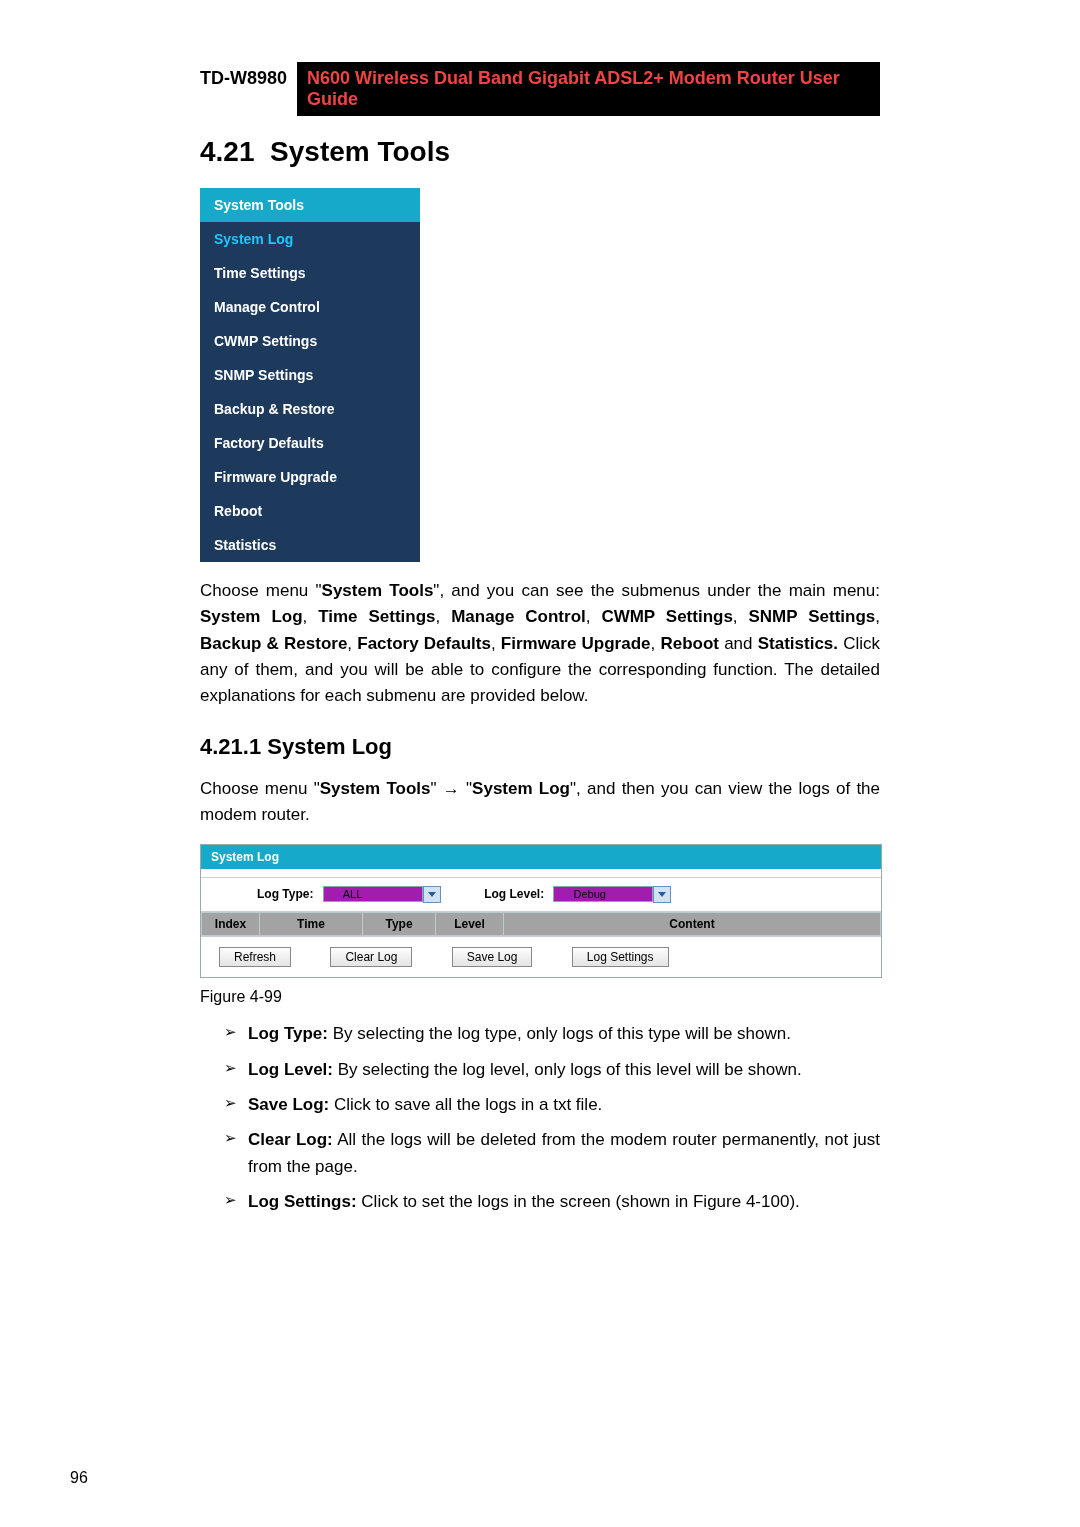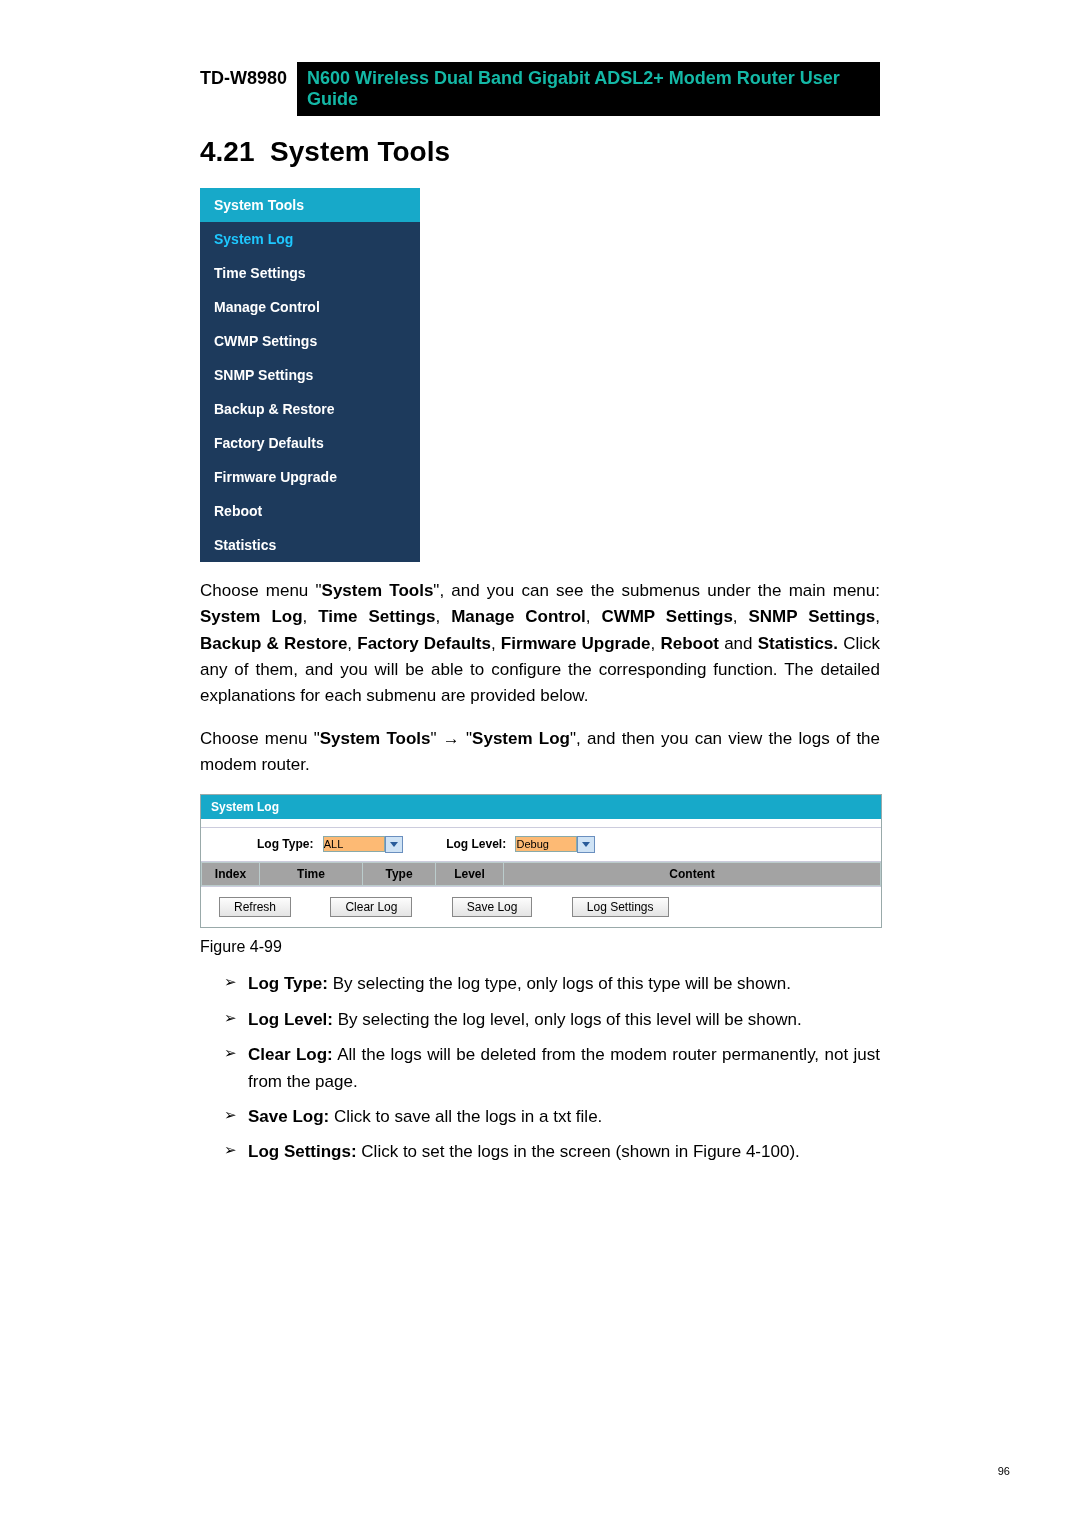--- a/index.html
+++ b/index.html
@@ -1,46 +1,46 @@
 <!DOCTYPE html>
 <html><head>
 <meta charset="utf-8">
 <style>
   html,body{margin:0;padding:0;background:#fff;font-family:Arial,Helvetica,sans-serif;color:#000}
   .page{width:940px;min-height:1527px;margin:0 auto;position:relative;box-sizing:border-box;padding:62px 130px 40px 130px}
   .topbar{display:flex;font-weight:bold;font-size:18px;margin-bottom:20px}
   .topbar .model{background:#fff;color:#000;padding:6px 10px 6px 0}
-  .topbar .title{flex:1;background:#000;color:#14b8a6;padding:6px 10px}
+  .topbar .title{flex:1;background:#000;color:#ef4444;padding:6px 10px}
   .h1{font-family:Arial,Helvetica,sans-serif;font-weight:bold;font-size:28px;margin:12px 0 20px 0}
   .h2{font-family:Arial,Helvetica,sans-serif;font-weight:bold;font-size:22px;margin:24px 0 12px 0}
   .menu{width:220px;border-collapse:collapse}
   .menu td{padding:9px 14px;font-size:14px;font-weight:bold;color:#fff;border:0}
   .menu .hdr{background:#17a9c9}
   .menu .active{background:#1d3a5c;color:#1ec8ff}
   .menu .item{background:#1d3a5c}
   .para{font-size:17px;line-height:1.55;margin:16px 0;text-align:justify}
   .bold{font-weight:bold}
   .syslog{width:100%;border:1px solid #9aa;border-collapse:separate;border-spacing:0;font-size:12px}
   .syslog .titlebar{background:#17a9c9;color:#fff;font-weight:bold;padding:5px 10px}
   .syslog .gap{height:8px;background:#fff}
   .filters{padding:8px 16px;border-top:1px solid #ccd;border-bottom:1px solid #ccd}
   .filters label{font-weight:bold;margin:0 6px 0 40px;font-size:12px}
-  .filters .sel{display:inline-block;border:1px solid #8aa;background:#fdba74;padding:1px 0;min-width:60px;font-size:11px}
+  .filters .sel{display:inline-block;border:1px solid #8aa;background:#a21caf;padding:1px 19px;min-width:60px;font-size:11px}
   .filters .dd{display:inline-block;width:16px;height:15px;background:#cfe3f5;border:1px solid #6a8fbf;vertical-align:top;position:relative}
   .filters .dd::after{content:"";position:absolute;left:4px;top:5px;border-left:4px solid transparent;border-right:4px solid transparent;border-top:5px solid #2a5c9a}
   .tbl{width:100%;border-collapse:collapse}
   .tbl th{border:1px solid #bcc;padding:4px 6px;font-size:12px;font-weight:bold;background:#a3a3a3}
   .tbl th.idx{width:45px}.tbl th.time{width:90px}.tbl th.type{width:60px}.tbl th.level{width:55px}
   .btnrow{padding:10px 0;text-align:left;border-top:1px solid #ccd}
   .btnrow .btn{display:inline-block;border:1px solid #888;background:linear-gradient(#fdfdfd,#e4e4e4);padding:2px 14px;font-size:12px;margin:0 18px;cursor:pointer}
   .caption{text-align:left;font-size:16px;margin:10px 0 14px 0}
   .bullets{margin:4px 0 0 24px;padding:0;font-size:17px;line-height:1.6}
   .bullets li{list-style:none;position:relative;padding-left:24px;margin:8px 0;text-align:justify}
   .bullets li::before{content:"\27A2";position:absolute;left:0;top:0;font-size:15px;color:#000}
-  .pagenum{position:absolute;bottom:50px;left:0;right:0;text-align:right;font-size:11px}
+  .pagenum{position:absolute;bottom:40px;left:0;right:0;text-align:left;font-size:16px}
 </style>
 </head>
 <body>
 
 <div class="page">
 
   <div class="topbar">
     <div class="model">TD-W8980</div>
     <div class="title">N600 Wireless Dual Band Gigabit ADSL2+ Modem Router User Guide</div>
   </div>
@@ -84,20 +84,23 @@
     <tr>
           <td class="item">Statistics</td>
         </tr>
   </tbody>
     </table>
 
   <p class="para">
     <span>Choose menu "</span><span class="bold">System Tools</span><span>", and you can see the submenus under the main menu: </span><span class="bold">System Log</span><span>, </span><span class="bold">Time Settings</span><span>, </span><span class="bold">Manage Control</span><span>, </span><span class="bold">CWMP Settings</span><span>, </span><span class="bold">SNMP Settings</span><span>, </span><span class="bold">Backup &amp; Restore</span><span>, </span><span class="bold">Factory Defaults</span><span>, </span><span class="bold">Firmware Upgrade</span><span>, </span><span class="bold">Reboot</span><span> and </span><span class="bold">Statistics.</span><span> Click any of them, and you will be able to configure the corresponding function. The detailed explanations for each submenu are provided below.</span>
   </p>
 
+  <div class="h2">
+    <span>4.21.1</span>&nbsp;<span>System Log</span>
+  </div>
 
   <p class="para">
     <span>Choose menu "</span><span class="bold">System Tools</span><span>" → "</span><span class="bold">System Log</span><span>", and then you can view the logs of the modem router.</span>
   </p>
 
   <div class="syslog">
     <div class="titlebar">System Log</div>
     <div class="gap"></div>
     <div class="filters">
       <label>Log Type:</label>
@@ -122,19 +125,19 @@
       <span class="btn">Save Log</span>
       <span class="btn">Log Settings</span>
     </div>
   </div>
 
   <div class="caption">Figure 4-99</div>
 
   <ul class="bullets">
     <li><span class="bold">Log Type:</span><span> By selecting the log type, only logs of this type will be shown.</span></li>
     <li><span class="bold">Log Level:</span><span> By selecting the log level, only logs of this level will be shown.</span></li>
+    <li><span class="bold">Save Log:</span><span> Click to save all the logs in a txt file.</span></li>
     <li><span class="bold">Clear Log:</span><span> All the logs will be deleted from the modem router permanently, not just from the page.</span></li>
-    <li><span class="bold">Save Log:</span><span> Click to save all the logs in a txt file.</span></li>
     <li><span class="bold">Log Settings:</span><span> Click to set the logs in the screen (shown in Figure 4-100).</span></li>
   </ul>
 
   <div class="pagenum">96</div>
 </div>
 
 </body></html>

